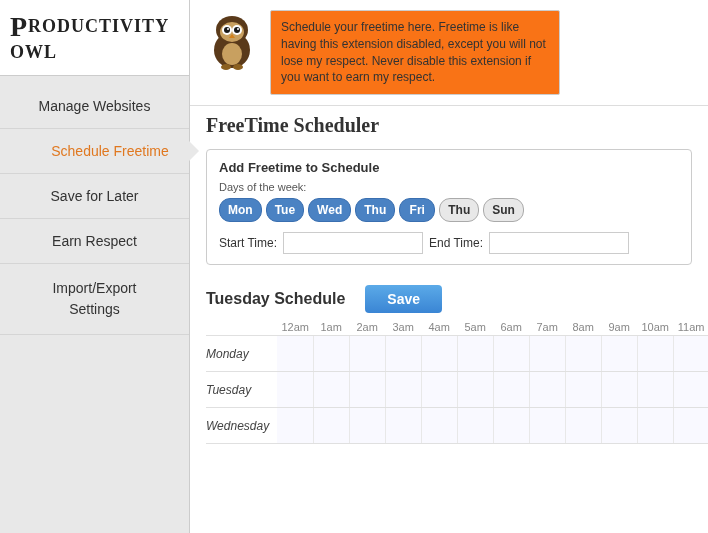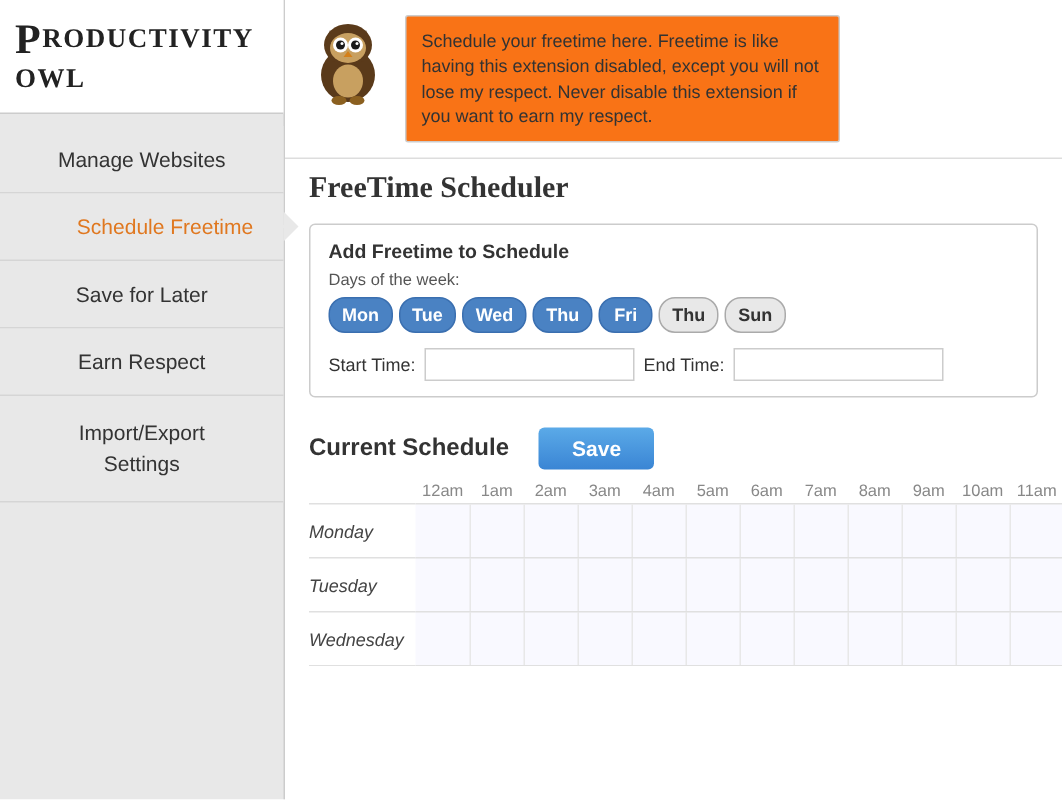--- a/index.html
+++ b/index.html
@@ -340,21 +340,21 @@
     </div>
     <div class="time-row">
       <label>Start Time:</label>
       <input class="time-input" type="text" value="" style="">
       <label>End Time:</label>
       <input class="time-input" type="text" value="" style="">
     </div>
   </div>
 
   <div class="current-schedule-header">
-    <span class="current-schedule-title">Current Schedule</span>
+    <span class="current-schedule-title">Tuesday Schedule</span>
     <button class="save-btn">Save</button>
   </div>
 
   <div class="schedule-grid-wrapper">
     <table class="schedule-grid">
       <thead>
         <tr class="hour-header-row">
           <th></th>
           <th>12am</th>
           <th>1am</th>

